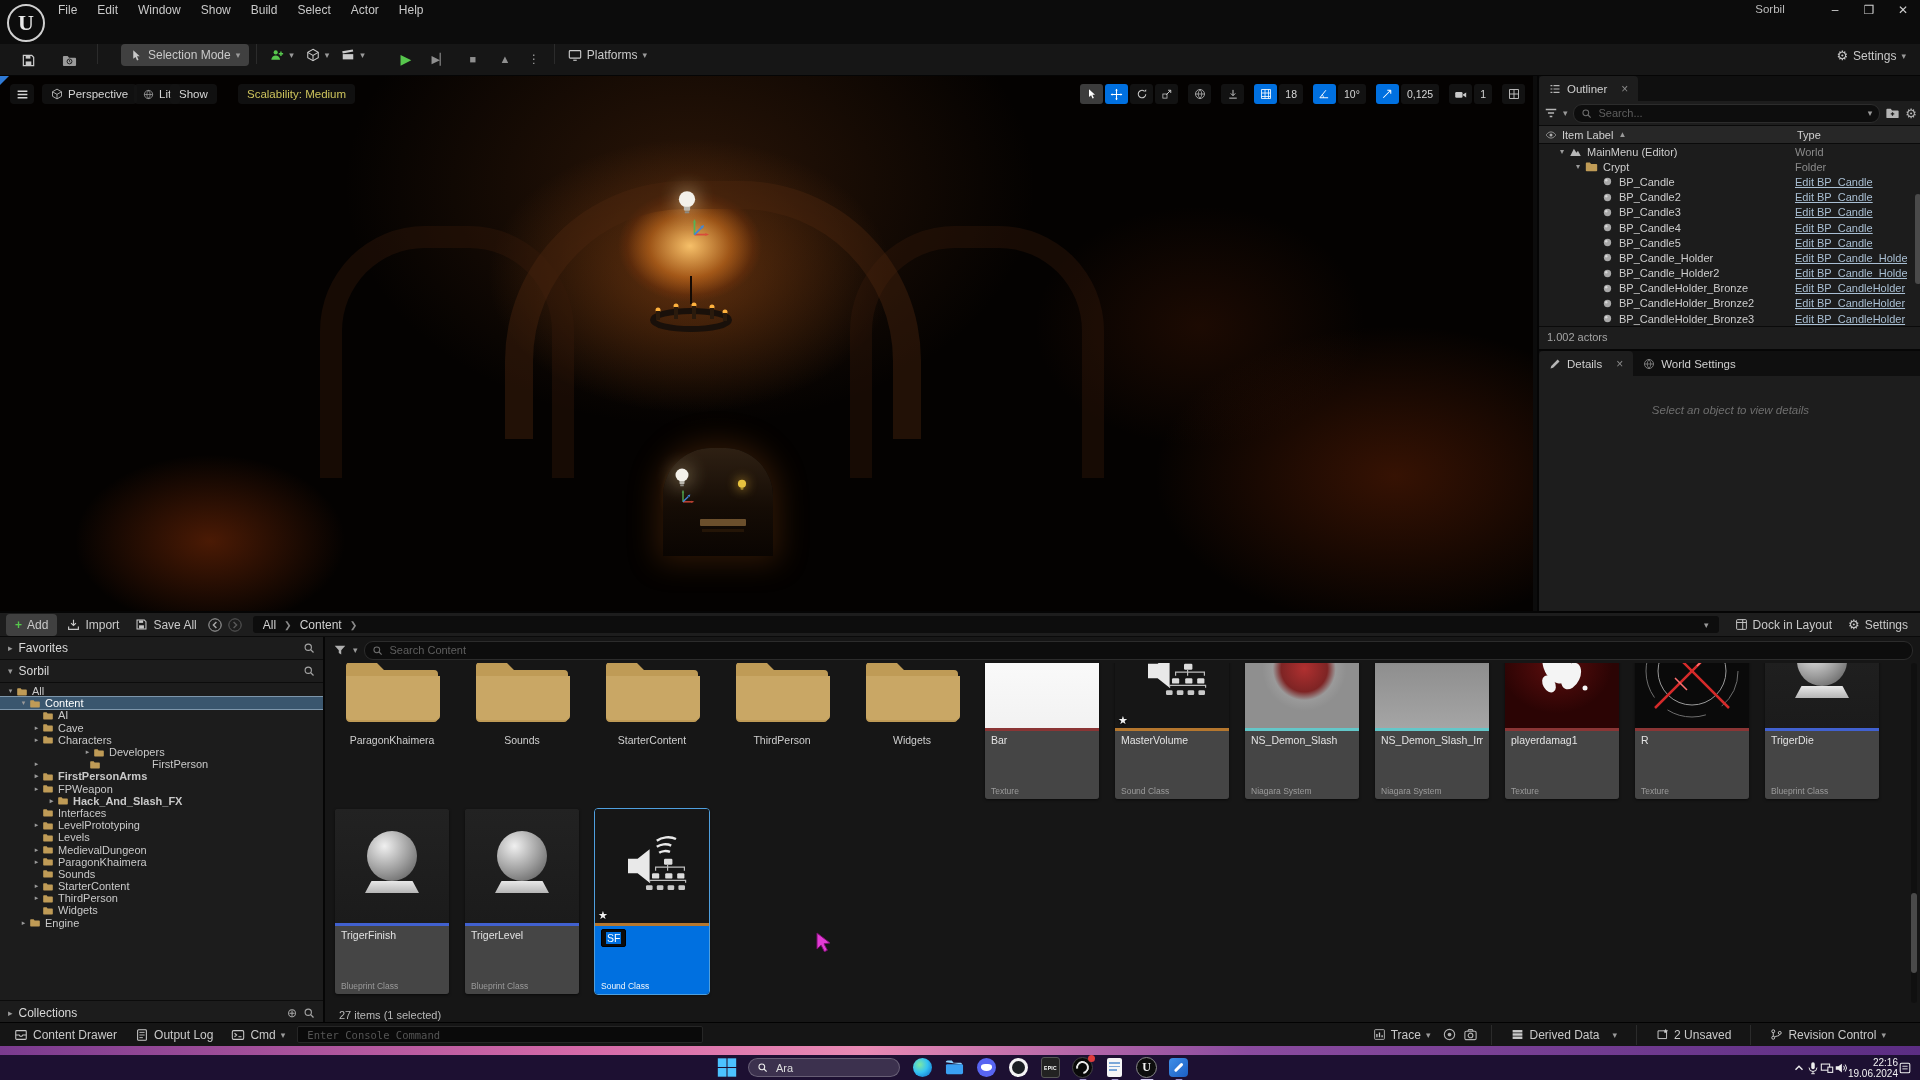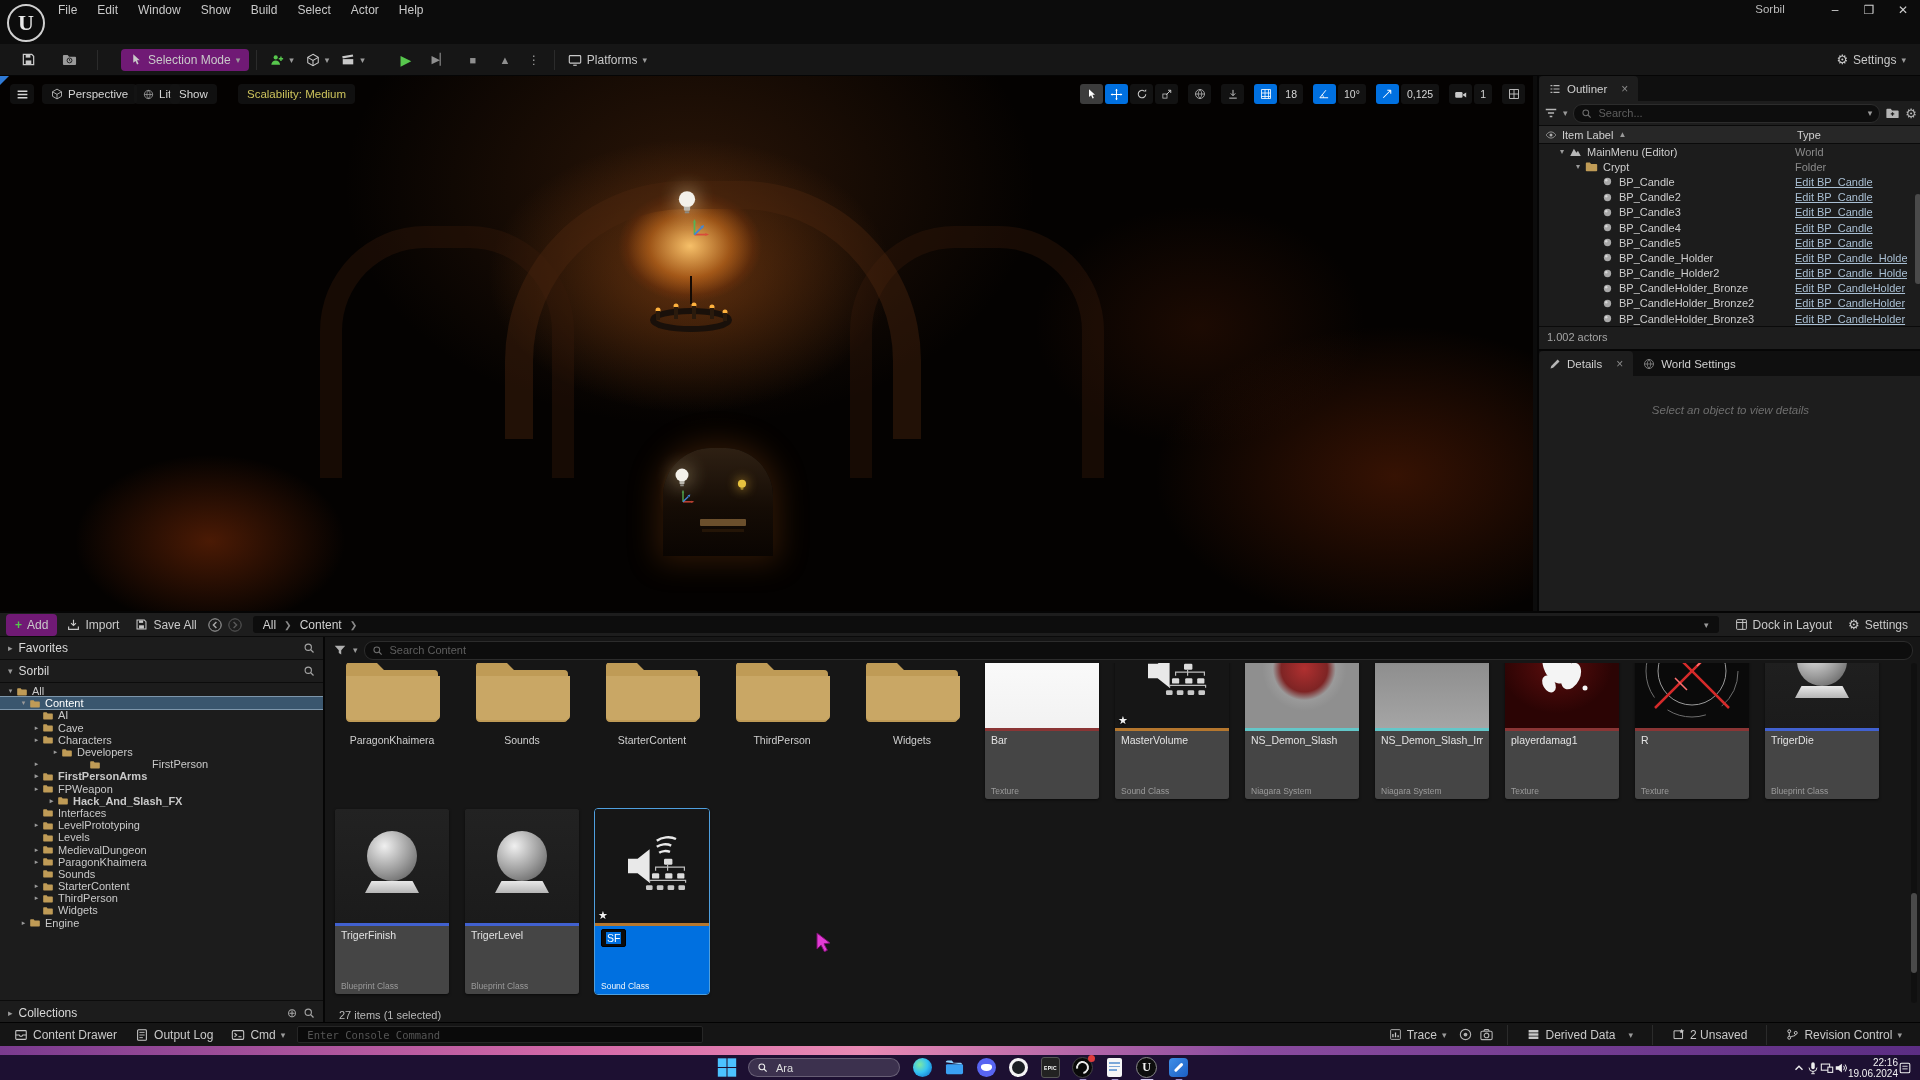--- a/index.html
+++ b/index.html
@@ -1,20 +1,20 @@
 <!DOCTYPE html>
 <html><head>
 <meta charset="utf-8">
 <style>
   html,body{margin:0;padding:0;background:#000;}
   #root{position:relative;width:1920px;height:1080px;overflow:hidden;background:#0c0c0c;
         font-family:"Liberation Sans",sans-serif;color:#c5c5c5;font-size:12px;
         -webkit-font-smoothing:antialiased;}
   .abs{position:absolute;}
-  .row{display:flex;align-items:center;}
+  .row{display:flex;align-items:flex-start;}
   .ic{display:inline-flex;align-items:center;justify-content:center;}
   .ic svg{width:100%;height:100%;display:block;}
   input{font-family:"Liberation Sans",sans-serif;outline:none;}
   
   #titlebar{left:0;top:0;width:1920px;height:20px;background:#0c0c0c;z-index:30;}
   #uelogo{left:7px;top:4px;width:34px;height:34px;border-radius:50%;border:2px solid #cfcfcf;
           background:#0c0c0c;color:#e8e8e8;display:flex;align-items:center;justify-content:center;
           font-family:"Liberation Serif",serif;font-size:22px;font-weight:bold;z-index:40;}
   #menubar{left:48px;top:0;height:20px;}
   #menubar .menu{padding:3px 10px;color:#c9c9c9;cursor:default;}
@@ -22,21 +22,21 @@
   #wincontrols{top:0;right:0;height:20px;}
   #wincontrols .wbtn{width:34px;height:20px;display:flex;align-items:center;justify-content:center;color:#cfcfcf;font-size:12px;}
   
   #tabrow{left:0;top:20px;width:1920px;height:24px;background:#0c0c0c;}
   #msglog{left:54px;top:2px;height:20px;gap:6px;color:#bdbdbd;}
   #maintab{left:213px;top:0;width:156px;height:24px;background:#161616;border-radius:4px 4px 0 0;
            display:flex;align-items:center;gap:7px;padding-left:14px;box-sizing:border-box;color:#dcdcdc;}
   
   #toolbar{left:0;top:44px;width:1920px;height:32px;background:#161616;border-bottom:1px solid #050505;}
   .tbtn{display:flex;align-items:center;gap:5px;color:#c9c9c9;padding:4px 6px;border-radius:3px;}
-  .pill{background:#701a75;border-radius:4px;padding:4px 9px;}
+  .pill{background:#404040;border-radius:4px;padding:4px 9px;}
   .sep{width:1px;height:20px;background:#2b2b2b;margin:0 7px;}
   .chev{font-size:9px;color:#9a9a9a;}
   .green{color:#57c74d;}
   
   #main{left:0;top:76px;width:1920px;height:535px;}
   
   #viewport{left:0;top:0;width:1533px;height:535px;background:#040201;overflow:hidden;}
   #scene{left:0;top:0;width:100%;height:100%;
     background:
       radial-gradient(90px 70px at 690px 170px, rgba(255,200,110,.95), rgba(235,130,35,.5) 45%, rgba(150,60,10,.2) 70%, transparent 80%),
@@ -821,21 +821,21 @@
           </div>
           <div class="trow" style="padding-left: 32px;">
             <span class="tarrow">▸</span>
             <span class="ic ticon">
               <svg viewBox="0 0 16 16" fill="none">
                 <path d="M1 4.2c0-.6.4-1 1-1h4l1.5 1.8h6.5c.6 0 1 .4 1 1v6.8c0 .6-.4 1-1 1H2c-.6 0-1-.4-1-1z" fill="currentColor"></path>
               </svg>
             </span>
             <span>Characters</span>
           </div>
-          <div class="trow" style="padding-left: 51px;">
+          <div class="trow" style="padding-left: 39px; margin-left: 44px;">
             <span class="tarrow">▸</span>
             <span class="ic ticon">
               <svg viewBox="0 0 16 16" fill="none">
                 <path d="M1 4.2c0-.6.4-1 1-1h4l1.5 1.8h6.5c.6 0 1 .4 1 1v6.8c0 .6-.4 1-1 1H2c-.6 0-1-.4-1-1z" fill="currentColor"></path>
               </svg>
             </span>
             <span>Developers</span>
           </div>
           <div class="trow" style="padding-left: 32px; gap: 47px;">
             <span class="tarrow">▸</span>
@@ -1254,21 +1254,21 @@
     <div class="tbtn">
       <span class="ic" style="width:13px;height:13px">
           <svg viewBox="0 0 16 16" fill="none">
             <path d="M2.5 3.5h8l2.5 2.5v7h-10.5z" stroke="currentColor" stroke-width="1.2"></path>
             <path d="M12 1l.9 1.8 2 .3-1.4 1.4.3 2L12 5.6l-1.8.9.3-2L9.1 3.1l2-.3z" fill="currentColor"></path>
           </svg>
         </span>
       <span>2 Unsaved</span>
     </div>
     <span class="sep"></span>
-    <div class="tbtn" style="margin-right:4px">
+    <div class="tbtn" style="margin-right:20px">
       <span class="ic" style="width:13px;height:13px">
           <svg viewBox="0 0 16 16" fill="none">
             <circle cx="4" cy="4" r="1.8" stroke="currentColor" stroke-width="1.2"></circle>
             <circle cx="4" cy="12" r="1.8" stroke="currentColor" stroke-width="1.2"></circle>
             <circle cx="12" cy="6" r="1.8" stroke="currentColor" stroke-width="1.2"></circle>
             <path d="M4 5.8v4.4M12 7.8c0 2.6-5 1.8-6.5 3.2" stroke="currentColor" stroke-width="1.2"></path>
           </svg>
         </span>
       <span>Revision Control</span>
       <span class="chev">▾</span>

